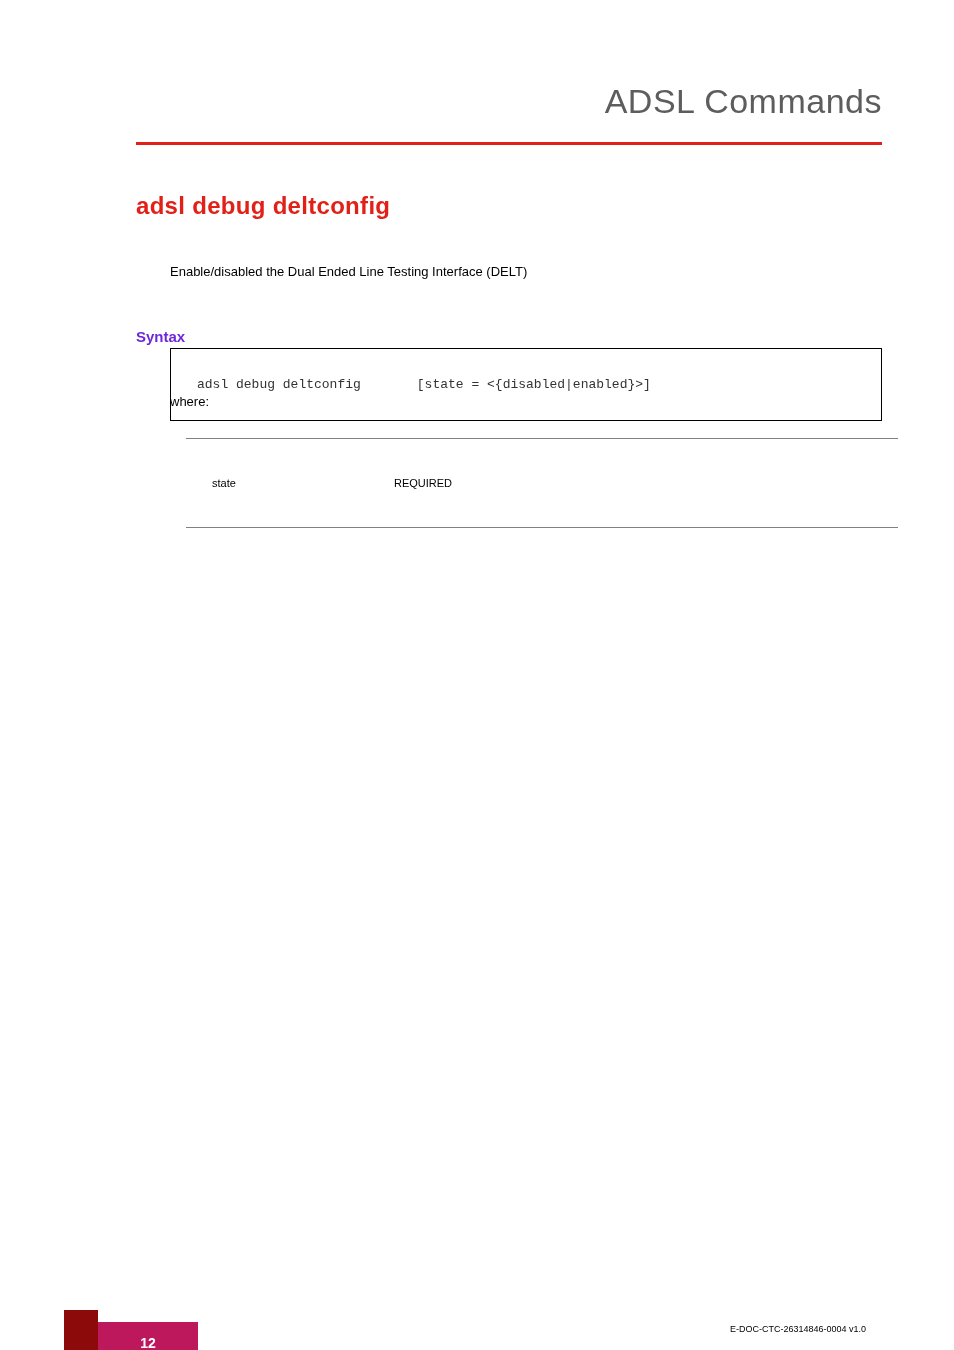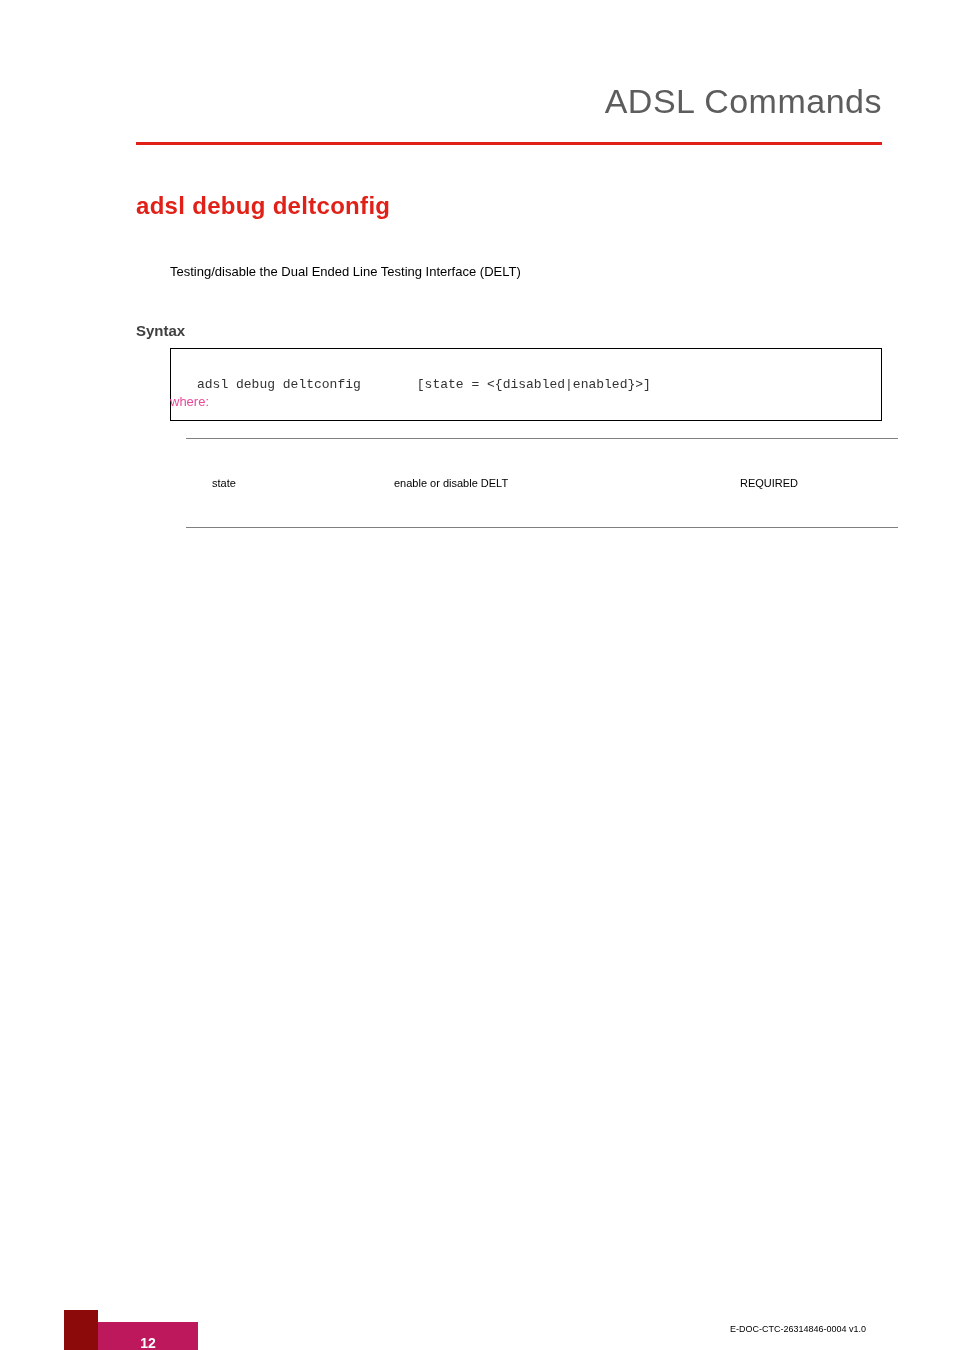--- a/index.html
+++ b/index.html
@@ -39,44 +39,44 @@
   }
   .description {
     position: absolute;
     top: 216px;
     left: 122px;
     font-size: 13px;
     color: #000;
   }
   .syntax-label {
     position: absolute;
-    top: 274px;
+    top: 280px;
     left: 88px;
     font-size: 15px;
     font-weight: 700;
-    color: #404040;
+    color: #6d28d9;
   }
   .syntax-box {
     position: absolute;
     top: 300px;
     left: 122px;
     right: 88px;
     border: 1px solid #000000;
     padding: 12px 10px;
     font-family: "Courier New", Courier, monospace;
     font-size: 13px;
     color: #333;
   }
   .syntax-cmd { display: inline-block; width: 180px; }
   .where-label {
     position: absolute;
     top: 346px;
     left: 122px;
     font-size: 13px;
-    color: #ec4899;
+    color: #000000;
   }
   .param-table {
     position: absolute;
     top: 374px;
     left: 122px;
     right: 88px;
   }
   .param-rule {
     height: 1px;
     background: #808080;
@@ -129,36 +129,35 @@
   }
 </style>
 </head>
 <body>
 
 <div class="header-title">ADSL Commands</div>
 <div class="header-rule"></div>
 
 <div class="section-title">adsl debug deltconfig</div>
 
-<div class="description">Testing/disable the Dual Ended Line Testing Interface (DELT)</div>
+<div class="description">Enable/disabled the Dual Ended Line Testing Interface (DELT)</div>
 
 <div class="syntax-label">Syntax</div>
 
 <div class="syntax-box">
   <span class="syntax-cmd">adsl debug deltconfig</span>
   <span>[state = &lt;{disabled|enabled}&gt;]</span>
 </div>
 
 <div class="where-label">where:</div>
 
 <div class="param-table">
   <div class="param-rule"></div>
   <div class="param-row">
     <div class="param-name">state</div>
-    <div class="param-desc">enable or disable DELT</div>
     <div class="param-req">REQUIRED</div>
   </div>
   <div class="param-rule"></div>
 </div>
 
 <div class="footer">
   <div class="footer-dark"></div>
   <div class="footer-badge">12</div>
   <div class="footer-docid">E-DOC-CTC-26314846-0004 v1.0</div>
 </div>

